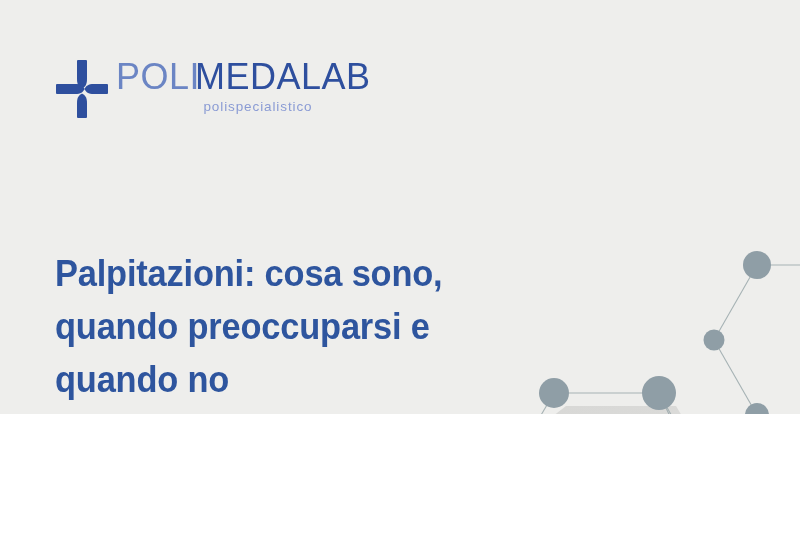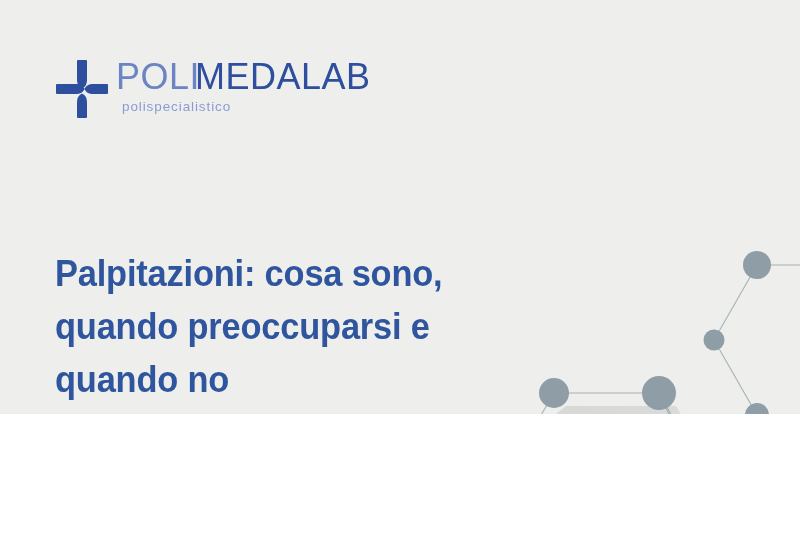--- a/index.html
+++ b/index.html
@@ -54,23 +54,24 @@
     display: flex;
     align-items: baseline;
     height: 40px;
   }
   #logo-wordmark svg { display: block; }
   #logo-tagline {
     font-size: 13.5px;
     letter-spacing: 0.9px;
     color: #8a9bd4;
     margin-top: 1px;
-    margin-left: 6px;
+    margin-left: 14px;
     font-weight: 400;
     white-space: nowrap;
+    text-align: center;
   }
 
   
   #headline {
     position: absolute;
     left: 55px;
     top: 222px;
     width: 470px;
     z-index: 5;
     color: #2e559e;

